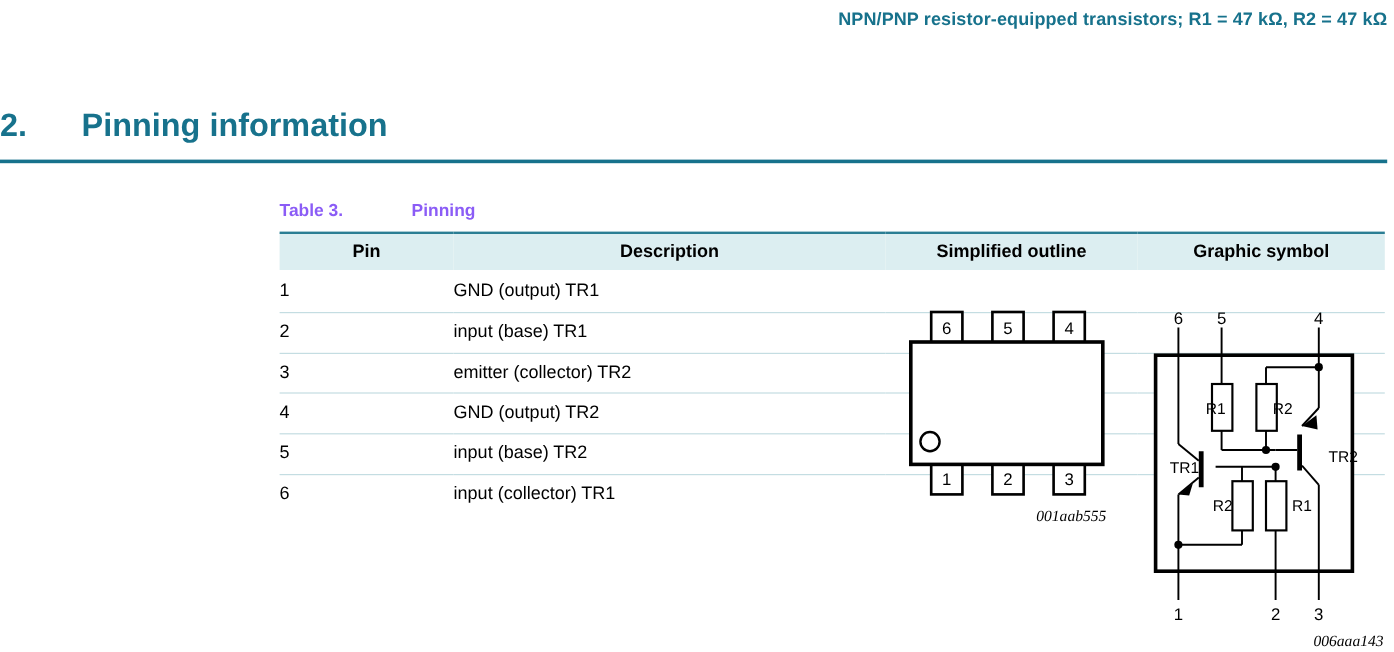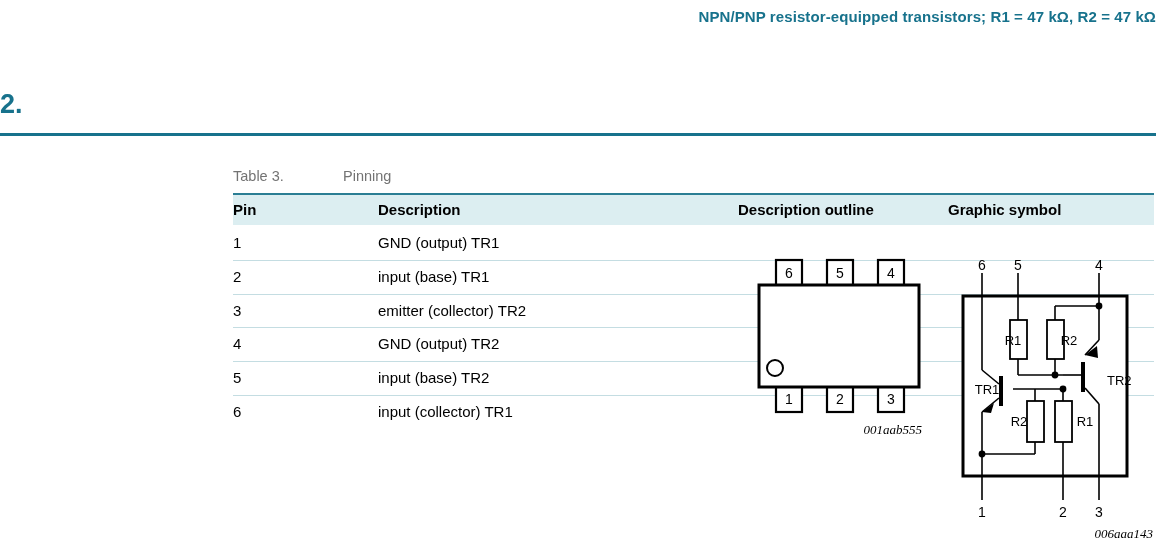--- a/index.html
+++ b/index.html
@@ -57,36 +57,36 @@
 
   
   .table-wrap {
     position: absolute;
     top: 168px;
     left: 233px;
     width: 921px;
   }
   .table-caption {
     display: flex;
-    color: #737373;
-    font-weight: normal;
+    color: #8b5cf6;
+    font-weight: bold;
     font-size: 14.5px;
     margin-bottom: 9px;
   }
   .caption-label { width: 110px; flex: 0 0 110px; }
 
   table.pinning {
     border-collapse: collapse;
     width: 921px;
     table-layout: fixed;
   }
   table.pinning thead th {
     background: #dceef1;
     border-top: 2px solid #2b7e94;
-    text-align: left;
+    text-align: center;
     font-size: 15px;
     font-weight: bold;
     padding: 6px 0 7px 0;
     color: #000;
     vertical-align: top;
   }
   table.pinning tbody td {
     border-top: 1px solid #c4dde2;
     font-size: 15px;
     padding: 7px 0 7px 0;
@@ -123,20 +123,21 @@
     fill: #000;
   }
 </style>
 </head>
 <body>
 
 <div class="page-header">NPN/PNP resistor-equipped transistors; R1 = 47 kΩ, R2 = 47 kΩ</div>
 
 <div class="section-heading">
   <span class="section-num">2.</span>
+  <span class="section-title">Pinning information</span>
 </div>
 <div class="section-rule"></div>
 
 <div class="table-wrap">
 
   <div class="table-caption">
     <span class="caption-label">Table 3.</span>
     <span>Pinning</span>
   </div>
 
@@ -144,21 +145,21 @@
     <colgroup>
       <col class="col-pin">
         <col class="col-desc">
         <col class="col-so">
         <col class="col-gs">
     </colgroup>
     <thead>
       <tr>
         <th>Pin</th>
         <th>Description</th>
-        <th>Description outline</th>
+        <th>Simplified outline</th>
         <th>Graphic symbol</th>
       </tr>
     </thead>
     <tbody>
       <tr>
         <td>1</td>
         <td>GND (output) TR1</td>
         <td></td>
         <td></td>
       </tr>

